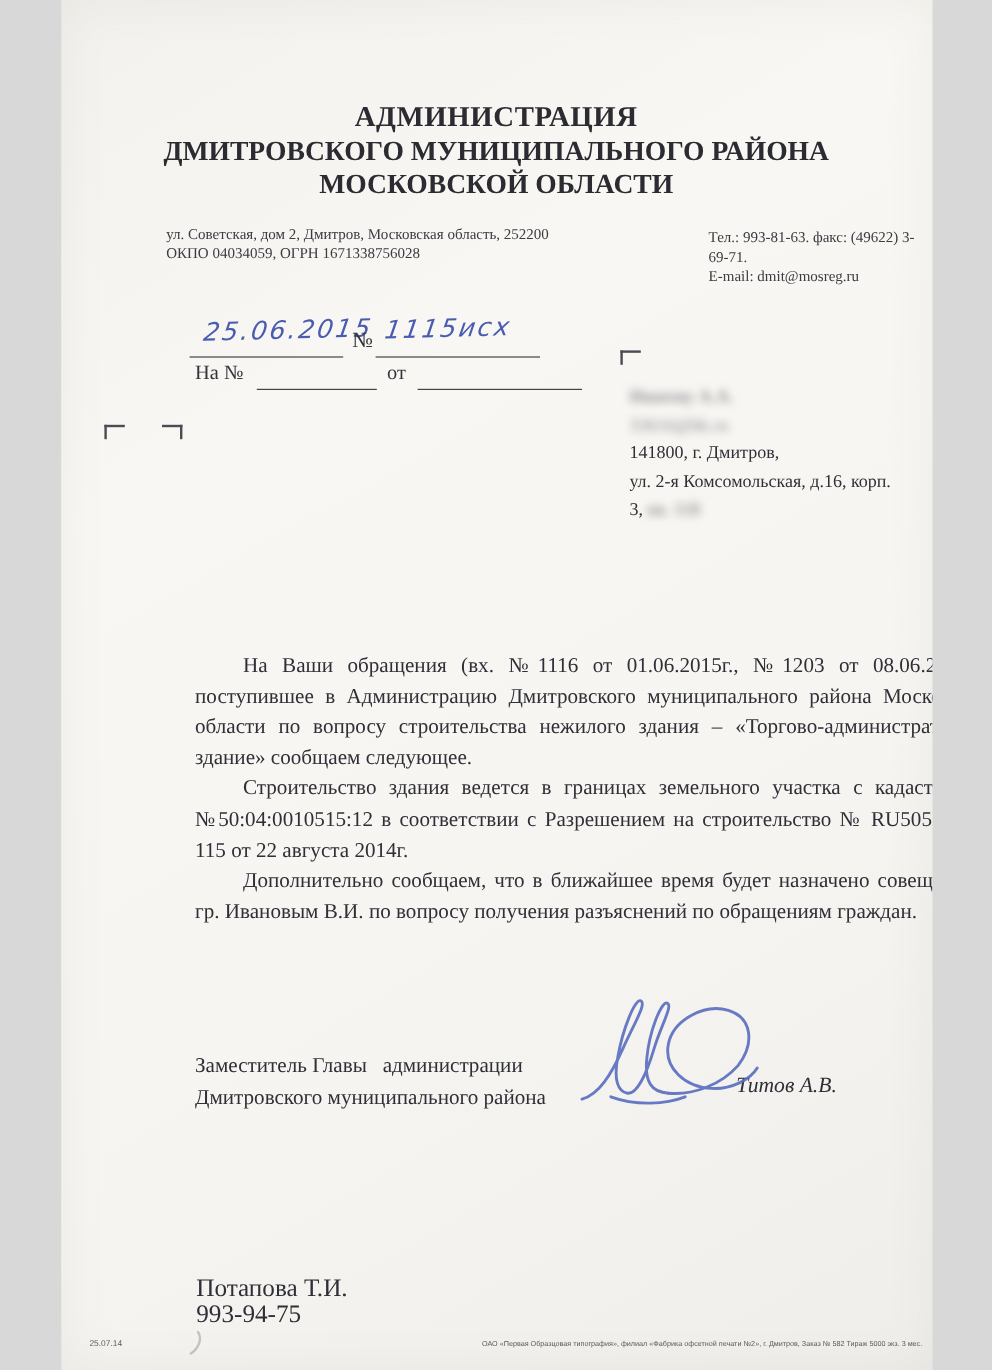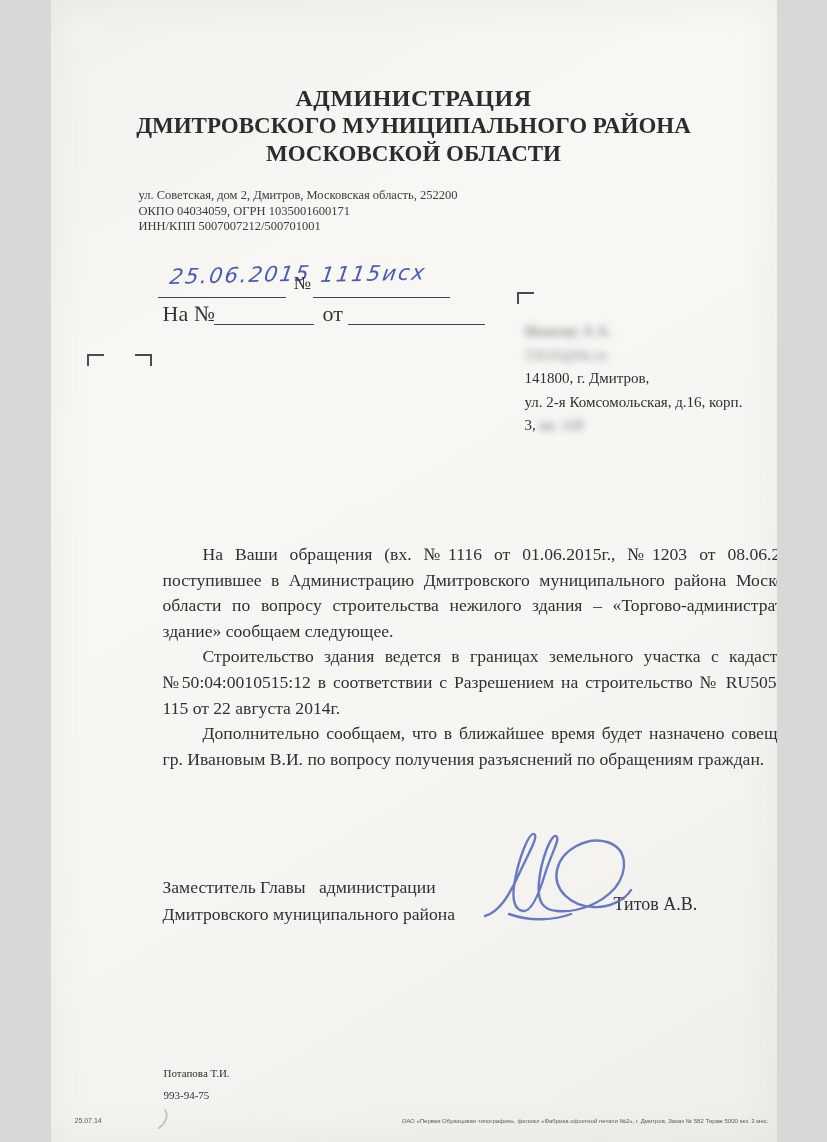--- a/index.html
+++ b/index.html
@@ -11,57 +11,60 @@
   }
   .org-header { position:absolute; top:84px; left:0; right:0; text-align:center;
     font-weight:bold; color:#2b2b31; line-height:28px; }
   .org-l1 { font-size:24px; letter-spacing:0.5px; }
   .org-l2, .org-l3 { font-size:23px; }
   .req-left { position:absolute; left:88px; top:188px; font-size:12.5px; line-height:15.5px; color:#3b3b42; }
   .req-right { position:absolute; left:540px; top:190px; font-size:12.5px; line-height:16px; color:#3b3b42; }
   .hand { font-family:"DejaVu Sans", sans-serif; font-style:italic; color:#4a5cb2;
     font-size:21px; letter-spacing:2px; transform:skewX(-10deg) rotate(-1.5deg); transform-origin:left bottom; }
   .uline { position:absolute; height:0; border-bottom:1.6px solid #43434b; }
-  .printed-sm { position:absolute; font-size:22px; color:#33333b; }
+  .printed-sm { position:absolute; font-size:17px; color:#33333b; }
   .crop { position:absolute; width:15px; height:10px; }
   .crop.tl { border-left:2px solid #4b4b53; border-top:2px solid #4b4b53; }
   .crop.tr { border-right:2px solid #4b4b53; border-top:2px solid #4b4b53; }
   .recipient { position:absolute; left:474px; top:320px; font-size:15px; line-height:23.5px; color:#2f2f37; }
   .redacted { filter:blur(3.5px); color:#6e6e76; }
   .redacted.lite { color:#8a8a92; }
   .body-text { position:absolute; left:112px; top:542px; width:664px; font-size:17.6px;
     line-height:25.6px; text-align:justify; color:#2f2f37; }
   .body-text p { margin:0; text-indent:40px; }
   .sig-block { position:absolute; left:112px; top:874px; font-size:17.6px; line-height:27px;
     white-space:pre-wrap; color:#2f2f37;font-family:Liberation Serif, serif; }
-  .sig-name { position:absolute; left:563px; top:894px; font-size:18px; color:#2f2f37; }
+  .sig-name { position:absolute; left:563px; top:894px; font-size:18px; color:#2f2f37;font-style:italic; }
   .sig-svg { position:absolute; left:428px; top:830px; }
   .pencil-svg { position:absolute; left:726px; top:138px; opacity:.55; }
   .inkmark-svg { position:absolute; left:100px; top:1106px; opacity:.5; }
-  .executor { position:absolute; left:113px; top:1062px; font-size:11px; line-height:22px; color:#2f2f37; }
+  .executor { position:absolute; left:113px; top:1062px; font-size:21px; line-height:22px; color:#2f2f37; }
   .micro-left { position:absolute; left:24px; top:1117px; font-size:7px; color:#5a5a61; font-family:"Liberation Sans", sans-serif; }
   .micro-right { position:absolute; right:8px; top:1118px; font-size:6px; color:#5a5a61; font-family:"Liberation Sans", sans-serif; }
 </style>
 </head>
 <body>
 
 <div class="page">
 
   <div class="org-header">
     <div class="org-l1">АДМИНИСТРАЦИЯ</div>
     <div class="org-l2">ДМИТРОВСКОГО МУНИЦИПАЛЬНОГО РАЙОНА</div>
     <div class="org-l3">МОСКОВСКОЙ ОБЛАСТИ</div>
   </div>
 
   <div class="req-left">
     <div>ул. Советская, дом 2, Дмитров, Московская область, 252200</div>
-    <div>ОКПО 04034059, ОГРН 1035001600171</div>
-    <div>ИНН/КПП 5007007212/500701001</div>
+    <div>ОКПО 04034059, ОГРН 1671338756028</div>
   </div>
 
+  <div class="req-right">
+    <div>Тел.: 993-81-63. факс: (49622) 3-69-71.</div>
+    <div>E-mail: dmit@mosreg.ru</div>
+  </div>
 
   <div class="hand" style="position:absolute; left:117px; top:265px;">25.06.2015</div>
   <div class="uline" style="left:107px; top:297px; width:128px;"></div>
   <div class="printed-sm" style="left:243px; top:273px; font-size:18px;">№</div>
   <div class="hand" style="position:absolute; left:268px; top:263px;">1115исх</div>
   <div class="uline" style="left:262px; top:297px; width:137px;"></div>
 
   <div class="printed-sm" style="left:112px; top:301px;">На №</div>
   <div class="uline" style="left:163px; top:324px; width:100px;"></div>
   <div class="printed-sm" style="left:272px; top:301px;">от</div>

